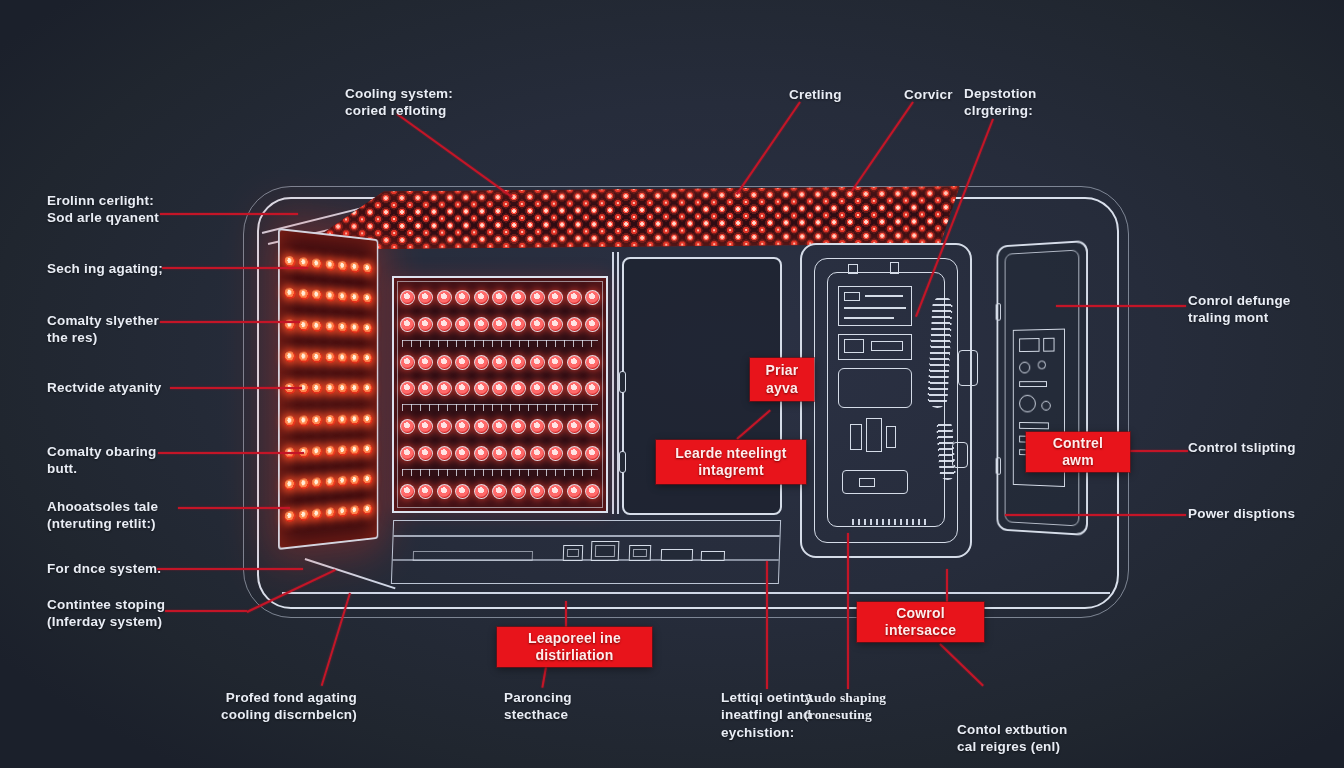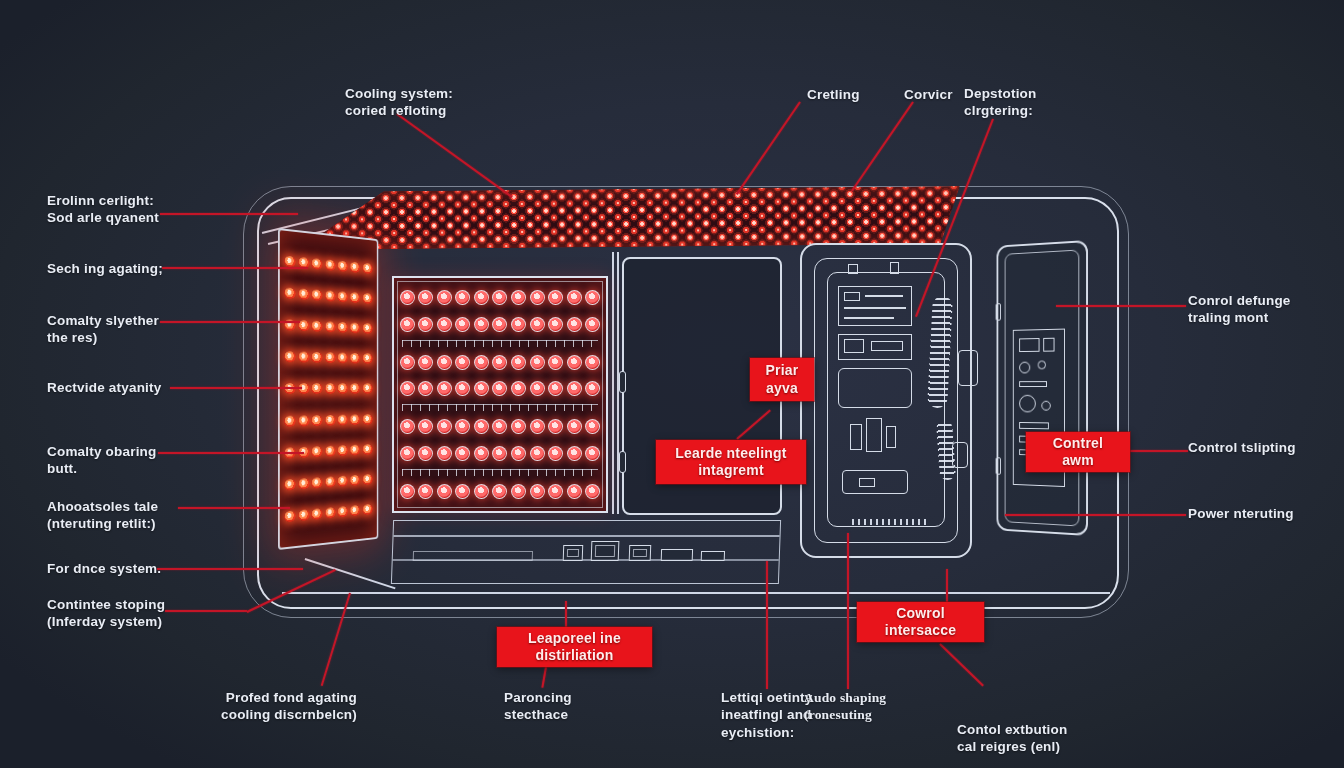--- a/index.html
+++ b/index.html
@@ -371,41 +371,41 @@
       </div>
     <div class="chip" style="left:236px;top:24px;width:22px;height:16px;">
         <div class="in"></div>
       </div>
     <div class="chip" style="left:268px;top:28px;width:32px;height:12px;"></div>
     <div class="chip" style="left:308px;top:30px;width:24px;height:10px;"></div>
   </div>
 
   <div class="lbl" style="left:335px;top:85px;margin-left:10px;">Cooling system:
 coried refloting</div>
-  <div class="lbl" style="left:807px;top:86px;">Cretling</div>
+  <div class="lbl" style="left:789px;top:86px;">Cretling</div>
   <div class="lbl" style="left:904px;top:86px;">Corvicr</div>
   <div class="lbl" style="left:964px;top:85px;">Depstotion
 clrgtering:</div>
   <div class="lbl" style="left:47px;top:192px;">Erolinn cerlight:
 Sod arle qyanent</div>
   <div class="lbl" style="left:47px;top:260px;">Sech ing agating;</div>
   <div class="lbl" style="left:47px;top:312px;">Comalty slyether
 the res)</div>
   <div class="lbl" style="left:47px;top:379px;">Rectvide atyanity</div>
   <div class="lbl" style="left:47px;top:443px;">Comalty obaring
 butt.</div>
   <div class="lbl" style="left:47px;top:498px;">Ahooatsoles tale
 (nteruting retlit:)</div>
   <div class="lbl" style="left:47px;top:560px;">For dnce system.</div>
   <div class="lbl" style="left:47px;top:596px;">Contintee stoping
 (Inferday system)</div>
   <div class="lbl" style="left:1188px;top:292px;">Conrol defunge
 traling mont</div>
   <div class="lbl" style="left:1188px;top:439px;">Control tslipting</div>
-  <div class="lbl" style="left:1188px;top:505px;">Power nteruting</div>
+  <div class="lbl" style="left:1188px;top:505px;">Power disptions</div>
   <div class="lbl" style="left:221px;top:689px;text-align:right;">Profed fond agating
 cooling discrnbelcn)</div>
   <div class="lbl" style="left:504px;top:689px;">Paroncing
 stecthace</div>
   <div class="lbl" style="left:721px;top:689px;">Lettiqi oetinty
 ineatfingl and
 eychistion:</div>
   <div class="lbl" style="left:804px;top:689px;font-family:Liberation Serif, serif;">Audo shaping
 (ronesuting</div>
   <div class="lbl" style="left:957px;top:689px;margin-top:32px;">Contol extbution

